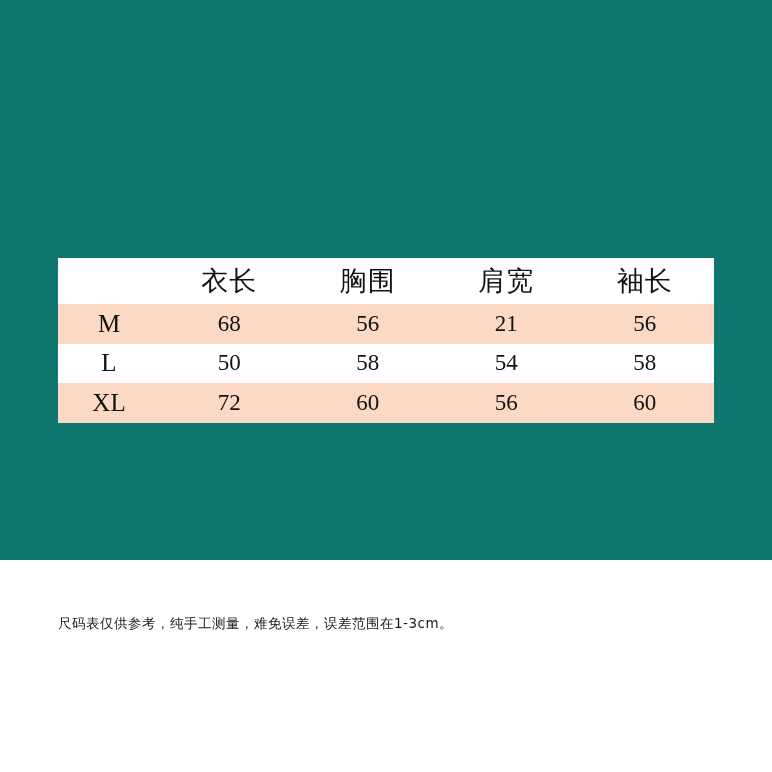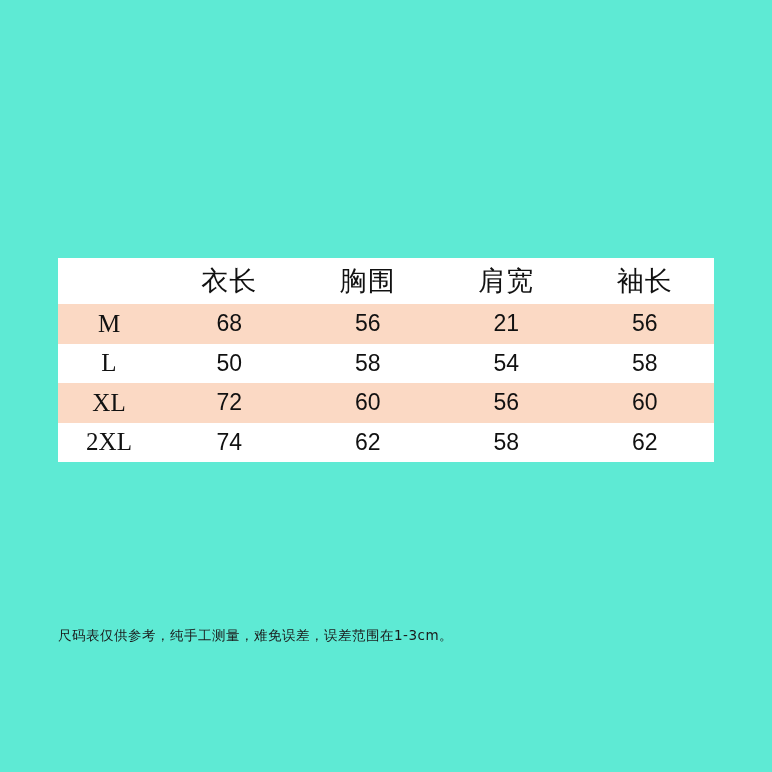--- a/index.html
+++ b/index.html
@@ -9,22 +9,22 @@
   body {
     width: 772px;
     height: 772px;
     background: #ffffff;
     font-family: "Liberation Sans", sans-serif;
     overflow: hidden;
   }
   .page {
     position: relative;
     width: 772px;
-    height: 772px;
-    background: #5eead4;
+    height: 560px;
+    background: #0f766e;
   }
   .size-table {
     position: absolute;
     left: 58px;
     top: 258px;
     width: 656px;
     border-collapse: collapse;
     table-layout: fixed;
   }
   .size-table col.c-size  { width: 102px; }
@@ -56,32 +56,31 @@
   }
   .size-table tbody tr.plain td {
     background: #ffffff;
   }
   .size-table tbody td.size-label {
     font-size: 25px;
     font-family: "Liberation Serif", serif;
   }
   .size-table tbody td.value {
     font-size: 23px;
-    font-family: Liberation Sans, sans-serif;
+    font-family: Liberation Serif, serif;
   }
   .note {
     position: absolute;
     left: 58px;
     top: 615px;
     font-size: 13.5px;
     font-family: "DejaVu Sans", sans-serif;
     color: #1a1a1a;
     letter-spacing: 0.5px;
     white-space: nowrap;
-    margin-top: 12px;
   }
 </style>
 </head>
 <body>
 
 <div class="page">
 
   <table class="size-table">
     <colgroup>
       <col class="c-size">
@@ -114,25 +113,18 @@
         <td class="value">54</td>
         <td class="value">58</td>
       </tr>
       <tr class="shaded">
         <td class="size-label">XL</td>
         <td class="value">72</td>
         <td class="value">60</td>
         <td class="value">56</td>
         <td class="value">60</td>
       </tr>
-      <tr class="plain">
-        <td class="size-label">2XL</td>
-        <td class="value">74</td>
-        <td class="value">62</td>
-        <td class="value">58</td>
-        <td class="value">62</td>
-      </tr>
     </tbody>
   </table>
 
   <div class="note">尺码表仅供参考，纯手工测量，难免误差，误差范围在1-3cm。</div>
 
 </div>
 
 </body></html>

